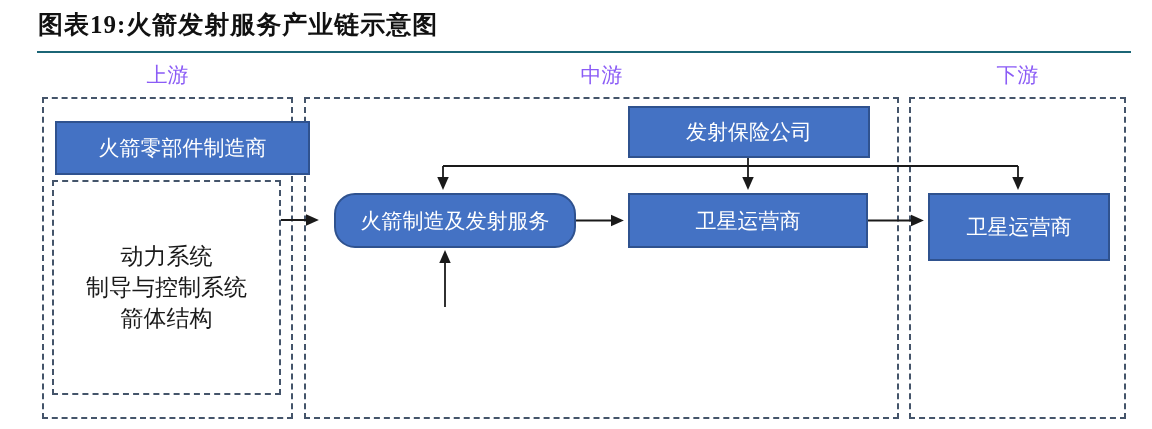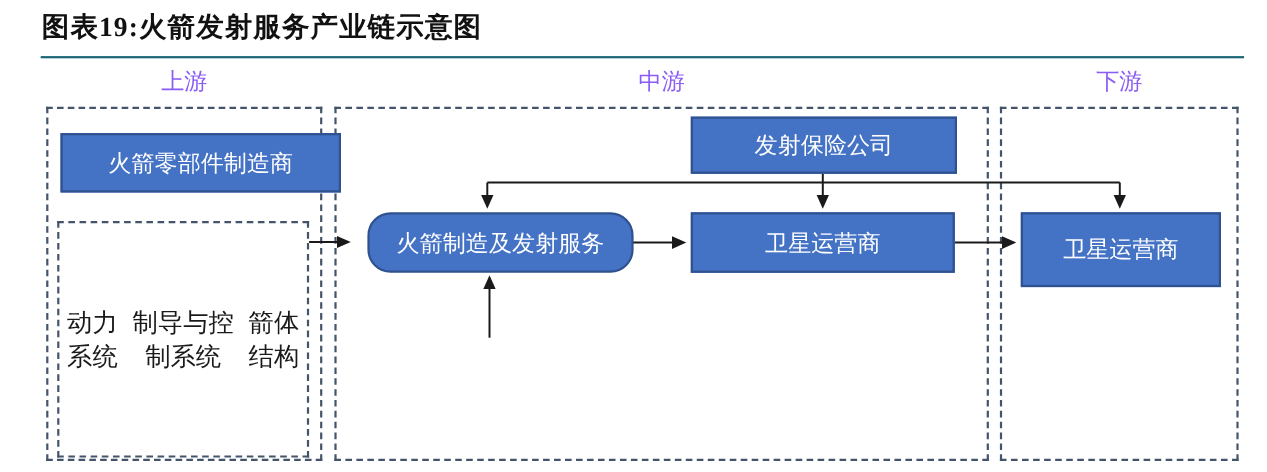--- a/index.html
+++ b/index.html
@@ -48,23 +48,23 @@
     text-align:center;white-space:nowrap;
     z-index:3;
   }
   .bx-parts{left:55px;top:121px;width:255px;height:54px;}
   .bx-rocket{left:334px;top:193px;width:242px;height:55px;border-radius:21px;}
   .bx-insure{left:628px;top:106px;width:242px;height:52px;}
   .bx-satmfg{left:628px;top:193px;width:240px;height:55px;}
   .bx-site{left:353px;top:307px;width:190px;height:55px;}
   .bx-satop{left:928px;top:193px;width:182px;height:68px;}
   .subsys{
-    position:absolute;left:52px;top:201px;width:229px;height:215px;
+    position:absolute;left:52px;top:180px;width:229px;height:215px;
     border:2px dashed #44546A;box-sizing:border-box;
-    display:flex;flex-direction:row;align-items:center;justify-content:center;
+    display:flex;flex-direction:column;align-items:center;justify-content:center;
     color:#1a1a1a;font-size:23px;line-height:31px;text-align:center;
     z-index:2;background:transparent;
   }
   .connectors{
     position:absolute;left:0;top:0;width:1152px;height:429px;
     z-index:2;pointer-events:none;
   }
 </style>
 </head>
 <body>

